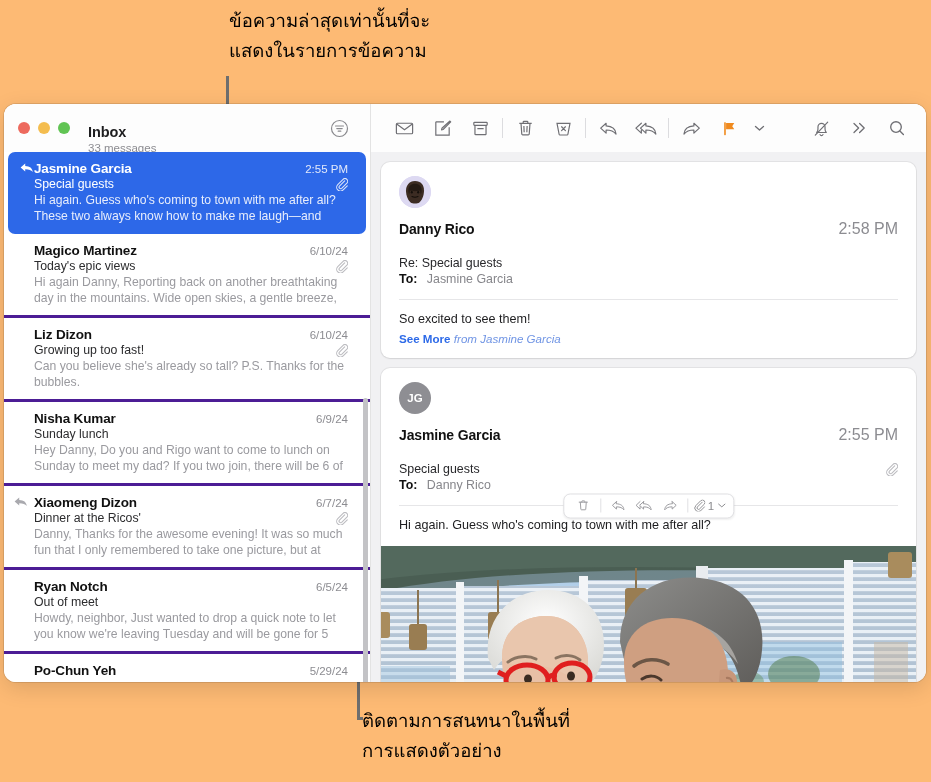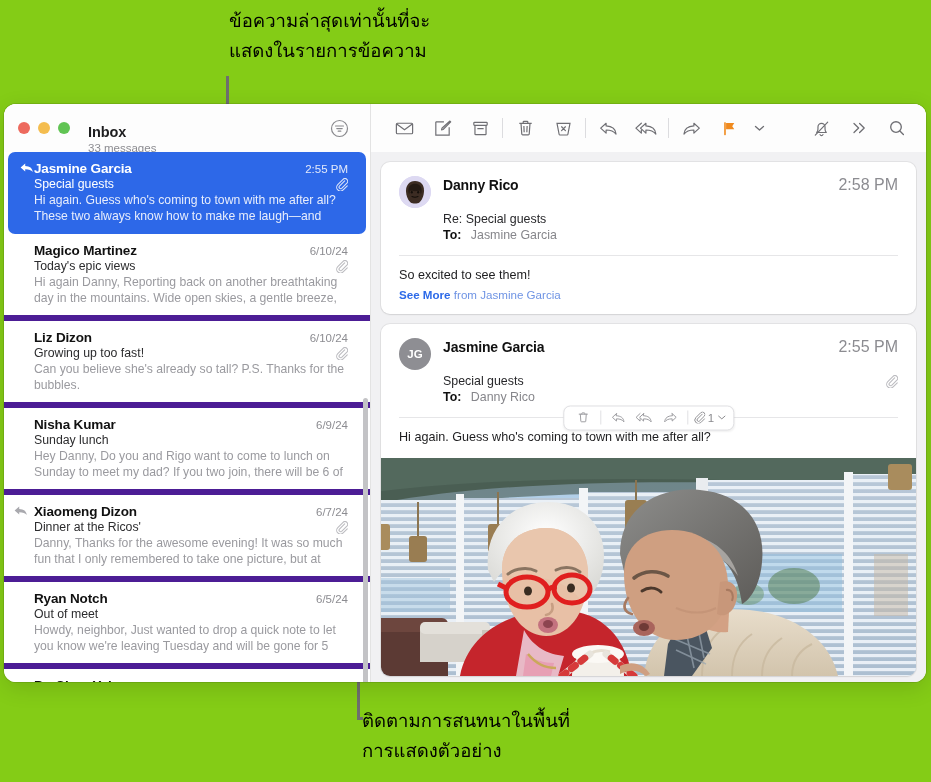--- a/index.html
+++ b/index.html
@@ -3,21 +3,21 @@
 <meta charset="utf-8">
 <style>
   * { box-sizing: border-box; margin: 0; padding: 0; }
   html, body {
     width: 931px; height: 782px;
     background: #ffffff;
     font-family: "Liberation Sans", "DejaVu Sans", sans-serif;
     -webkit-font-smoothing: antialiased;
     overflow: hidden;
   }
-  .stage { position: relative; width: 931px; height: 782px; background:#84cc16;padding-left:28px; }
+  .stage { position: relative; width: 931px; height: 782px; background:#fdba74;padding-left:28px; }
 
   
   .callout-text {
     position: absolute;
     font-size: 18.5px;
     line-height: 30px;
     color: #000;
     font-family: "DejaVu Sans", "Liberation Sans", sans-serif;
     white-space: pre-line;
   }
@@ -99,21 +99,21 @@
     width: 367px;
     border-right: 1px solid #e3e3e3;
     background:#fff;
     position:relative;
     overflow:hidden;
     flex:none;
   }
   .msgrow {
     position: relative;
     padding: 9px 22px 9px 30px;
-    border-bottom: 6px solid #4c1d95;
+    border-bottom: 3px solid #4c1d95;
   }
   .msgrow.selected {
     background: #2d68e8;
     border-radius: 7px;
     border-bottom: none;
     margin: 0 4px;
     padding: 9px 18px 10px 26px;
   }
   .row-top { display:flex; align-items:baseline; }
   .sender { font-size: 13.5px; font-weight: 700; color:#111; letter-spacing:-0.15px;}
@@ -156,21 +156,21 @@
     overflow:hidden;
     flex:none;
   }
   .found-bar {
     background:#f7f7f8;
     border-bottom:1px solid #ececee;
     padding: 5px 14px;
     display:flex; align-items:center; gap:8px;
     color:#9b9b9f; font-size:11.5px;
   }
-  .msg-head { padding: 14px 18px 0 18px; display:flex; gap:12px; }
+  .msg-head { padding: 14px 18px 0 18px; display:flex; gap:12px;flex-direction:column; }
   .avatar {
     width:32px; height:32px; border-radius:50%;
     flex:none; display:flex; align-items:center; justify-content:center;
     font-size:11.5px; font-weight:600; color:#fff; background:#8e8e93;
     overflow:hidden;
   }
   .avatar.memoji { background:#ddd9f2; }
   .head-main { flex:1; min-width:0; }
   .hm-row { display:flex; align-items:baseline; }
   .hm-name { font-size:14px; font-weight:700; color:#111; letter-spacing:-0.15px;}
@@ -191,21 +191,21 @@
     color:#9b9b9f; gap:2px;
   }
   .ht-btn { width:24px; height:23px; display:flex;align-items:center;justify-content:center;}
   .ht-sep { width:1px; height:14px; background:#e0e0e3; margin:0 3px;}
   .ht-count { font-size:11.5px; color:#8a8a8e; display:flex;align-items:center;gap:3px;}
 
   .msg-body { padding: 12px 18px 14px 18px; font-size:12.6px; color:#1d1d1f; }
   .msg-body.compact { padding-bottom: 6px; }
   .seemore { padding: 0 18px 13px 18px; font-size:11.6px; }
   .seemore b { color:#2d6ae8; font-weight:700; }
-  .seemore span { color:#6f94e4; }
+  .seemore span { color:#6f94e4;font-style:italic; }
 
   .photo {
     width:100%; height:218px; position:relative; overflow:hidden; background:#9fb4c6;
   }
 
   svg { display:block; }
 </style>
 </head>
 <body>
 

